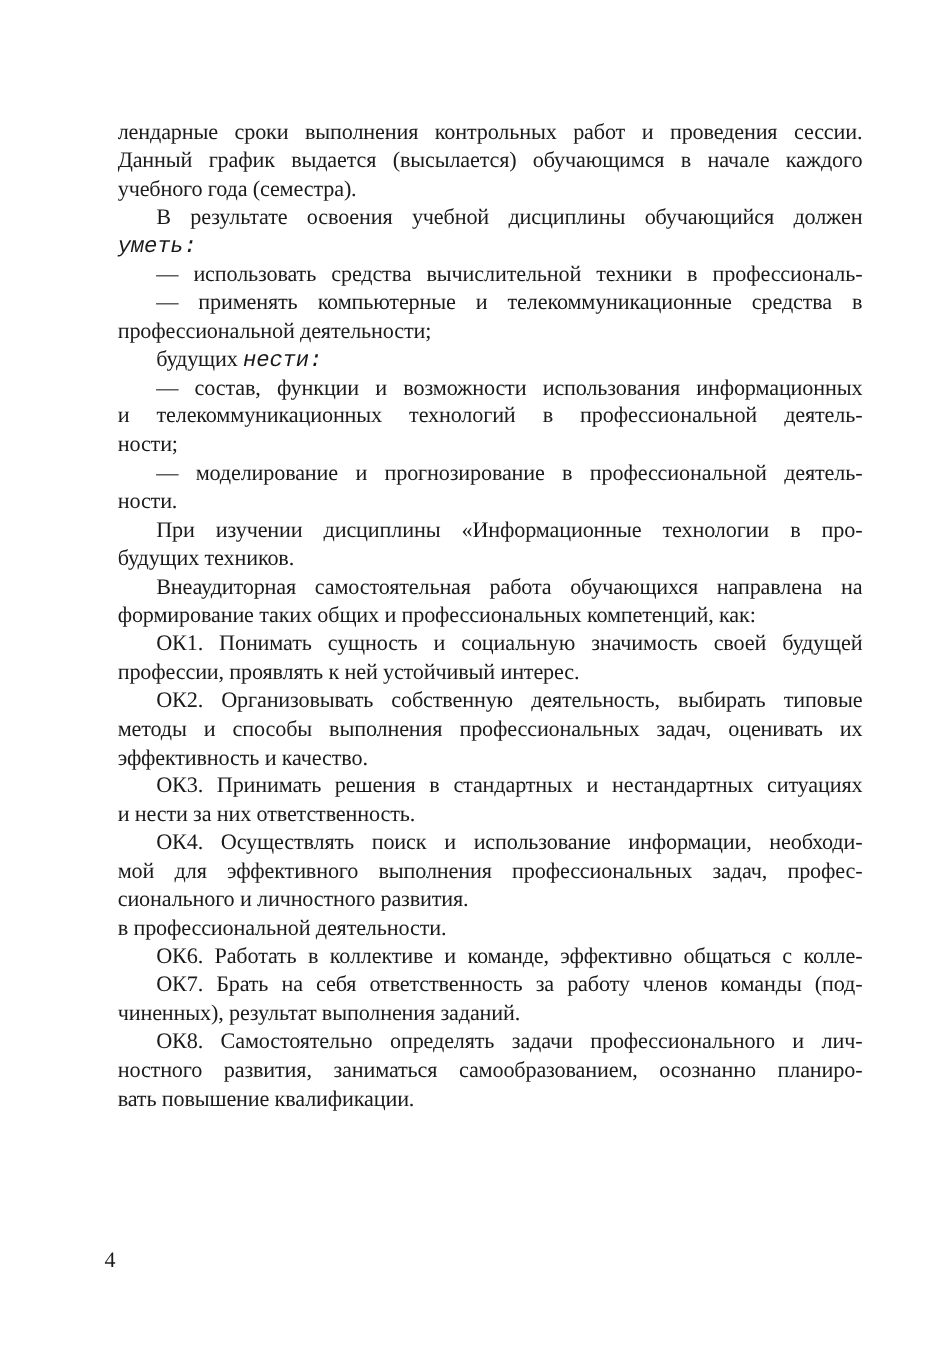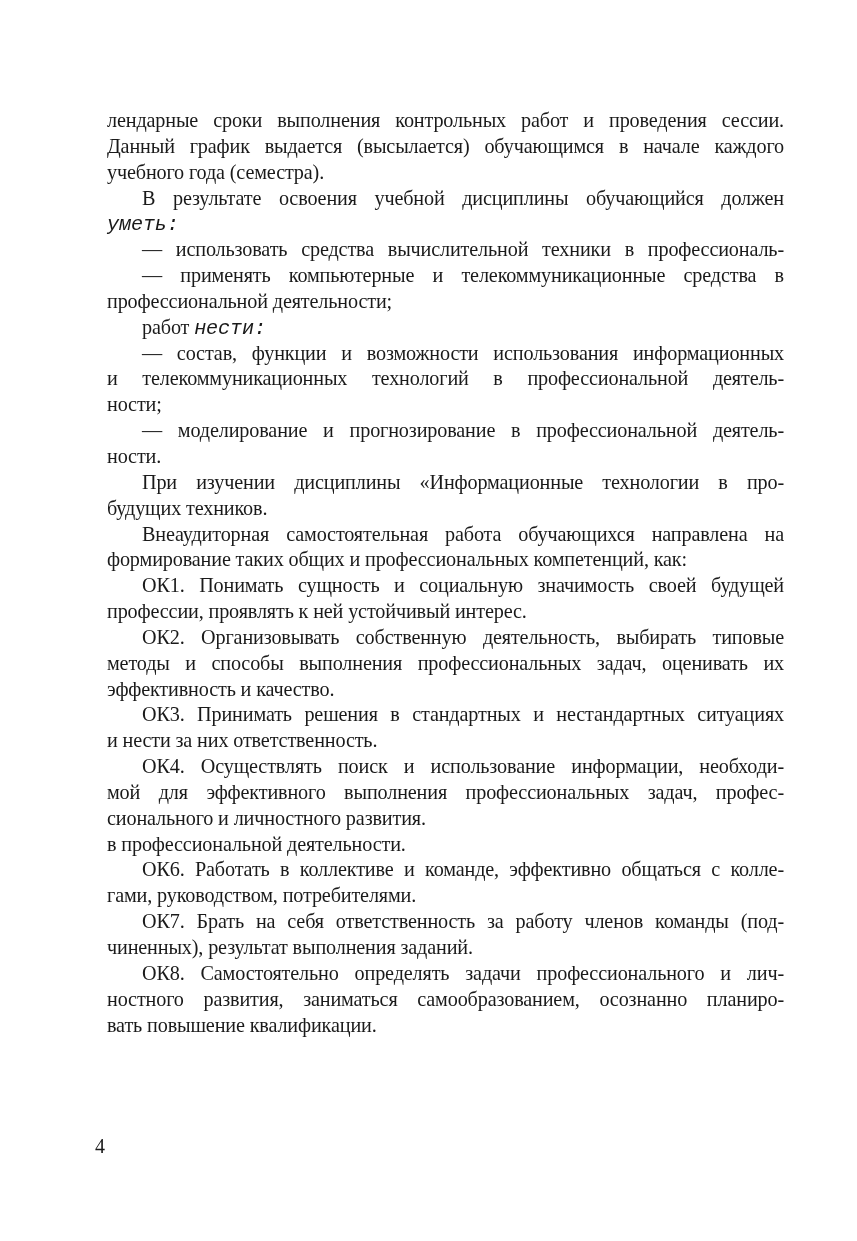--- a/index.html
+++ b/index.html
@@ -56,21 +56,21 @@
 
 <div class="page" id="page-body">
     <div class="line"><span>лендарные сроки выполнения контрольных работ и проведения сессии.</span></div>
     <div class="line"><span>Данный график выдается (высылается) обучающимся в начале каждого</span></div>
     <div class="line last"><span>учебного года (семестра).</span></div>
     <div class="line indent"><span>В результате освоения учебной дисциплины обучающийся должен</span></div>
     <div class="line last"><span></span><span class="it">уметь:</span></div>
     <div class="line indent"><span>— использовать средства вычислительной техники в профессиональ-</span></div>
     <div class="line indent"><span>— применять компьютерные и телекоммуникационные средства в</span></div>
     <div class="line last"><span>профессиональной деятельности;</span></div>
-    <div class="line indent last"><span>работ </span><span class="it">нести:</span></div>
+    <div class="line indent last"><span>будущих </span><span class="it">нести:</span></div>
     <div class="line indent"><span>— состав, функции и возможности использования информационных</span></div>
     <div class="line"><span>и телекоммуникационных технологий в профессиональной деятель-</span></div>
     <div class="line last"><span>ности;</span></div>
     <div class="line indent"><span>— моделирование и прогнозирование в профессиональной деятель-</span></div>
     <div class="line last"><span>ности.</span></div>
     <div class="line indent"><span>При изучении дисциплины «Информационные технологии в про-</span></div>
     <div class="line last"><span>будущих техников.</span></div>
     <div class="line indent"><span>Внеаудиторная самостоятельная работа обучающихся направлена на</span></div>
     <div class="line last"><span>формирование таких общих и профессиональных компетенций, как:</span></div>
     <div class="line indent"><span>ОК1. Понимать сущность и социальную значимость своей будущей</span></div>
@@ -78,21 +78,20 @@
     <div class="line indent"><span>ОК2. Организовывать собственную деятельность, выбирать типовые</span></div>
     <div class="line"><span>методы и способы выполнения профессиональных задач, оценивать их</span></div>
     <div class="line last"><span>эффективность и качество.</span></div>
     <div class="line indent"><span>ОК3. Принимать решения в стандартных и нестандартных ситуациях</span></div>
     <div class="line last"><span>и нести за них ответственность.</span></div>
     <div class="line indent"><span>ОК4. Осуществлять поиск и использование информации, необходи-</span></div>
     <div class="line"><span>мой для эффективного выполнения профессиональных задач, профес-</span></div>
     <div class="line last"><span>сионального и личностного развития.</span></div>
     <div class="line last"><span>в профессиональной деятельности.</span></div>
     <div class="line indent"><span>ОК6. Работать в коллективе и команде, эффективно общаться с колле-</span></div>
-    <div class="line last"><span>гами, руководством, потребителями.</span></div>
     <div class="line indent"><span>ОК7. Брать на себя ответственность за работу членов команды (под-</span></div>
     <div class="line last"><span>чиненных), результат выполнения заданий.</span></div>
     <div class="line indent"><span>ОК8. Самостоятельно определять задачи профессионального и лич-</span></div>
     <div class="line"><span>ностного развития, заниматься самообразованием, осознанно планиро-</span></div>
     <div class="line last"><span>вать повышение квалификации.</span></div>
   </div>
 
 <div class="page-number">4</div>
 
 </body></html>

